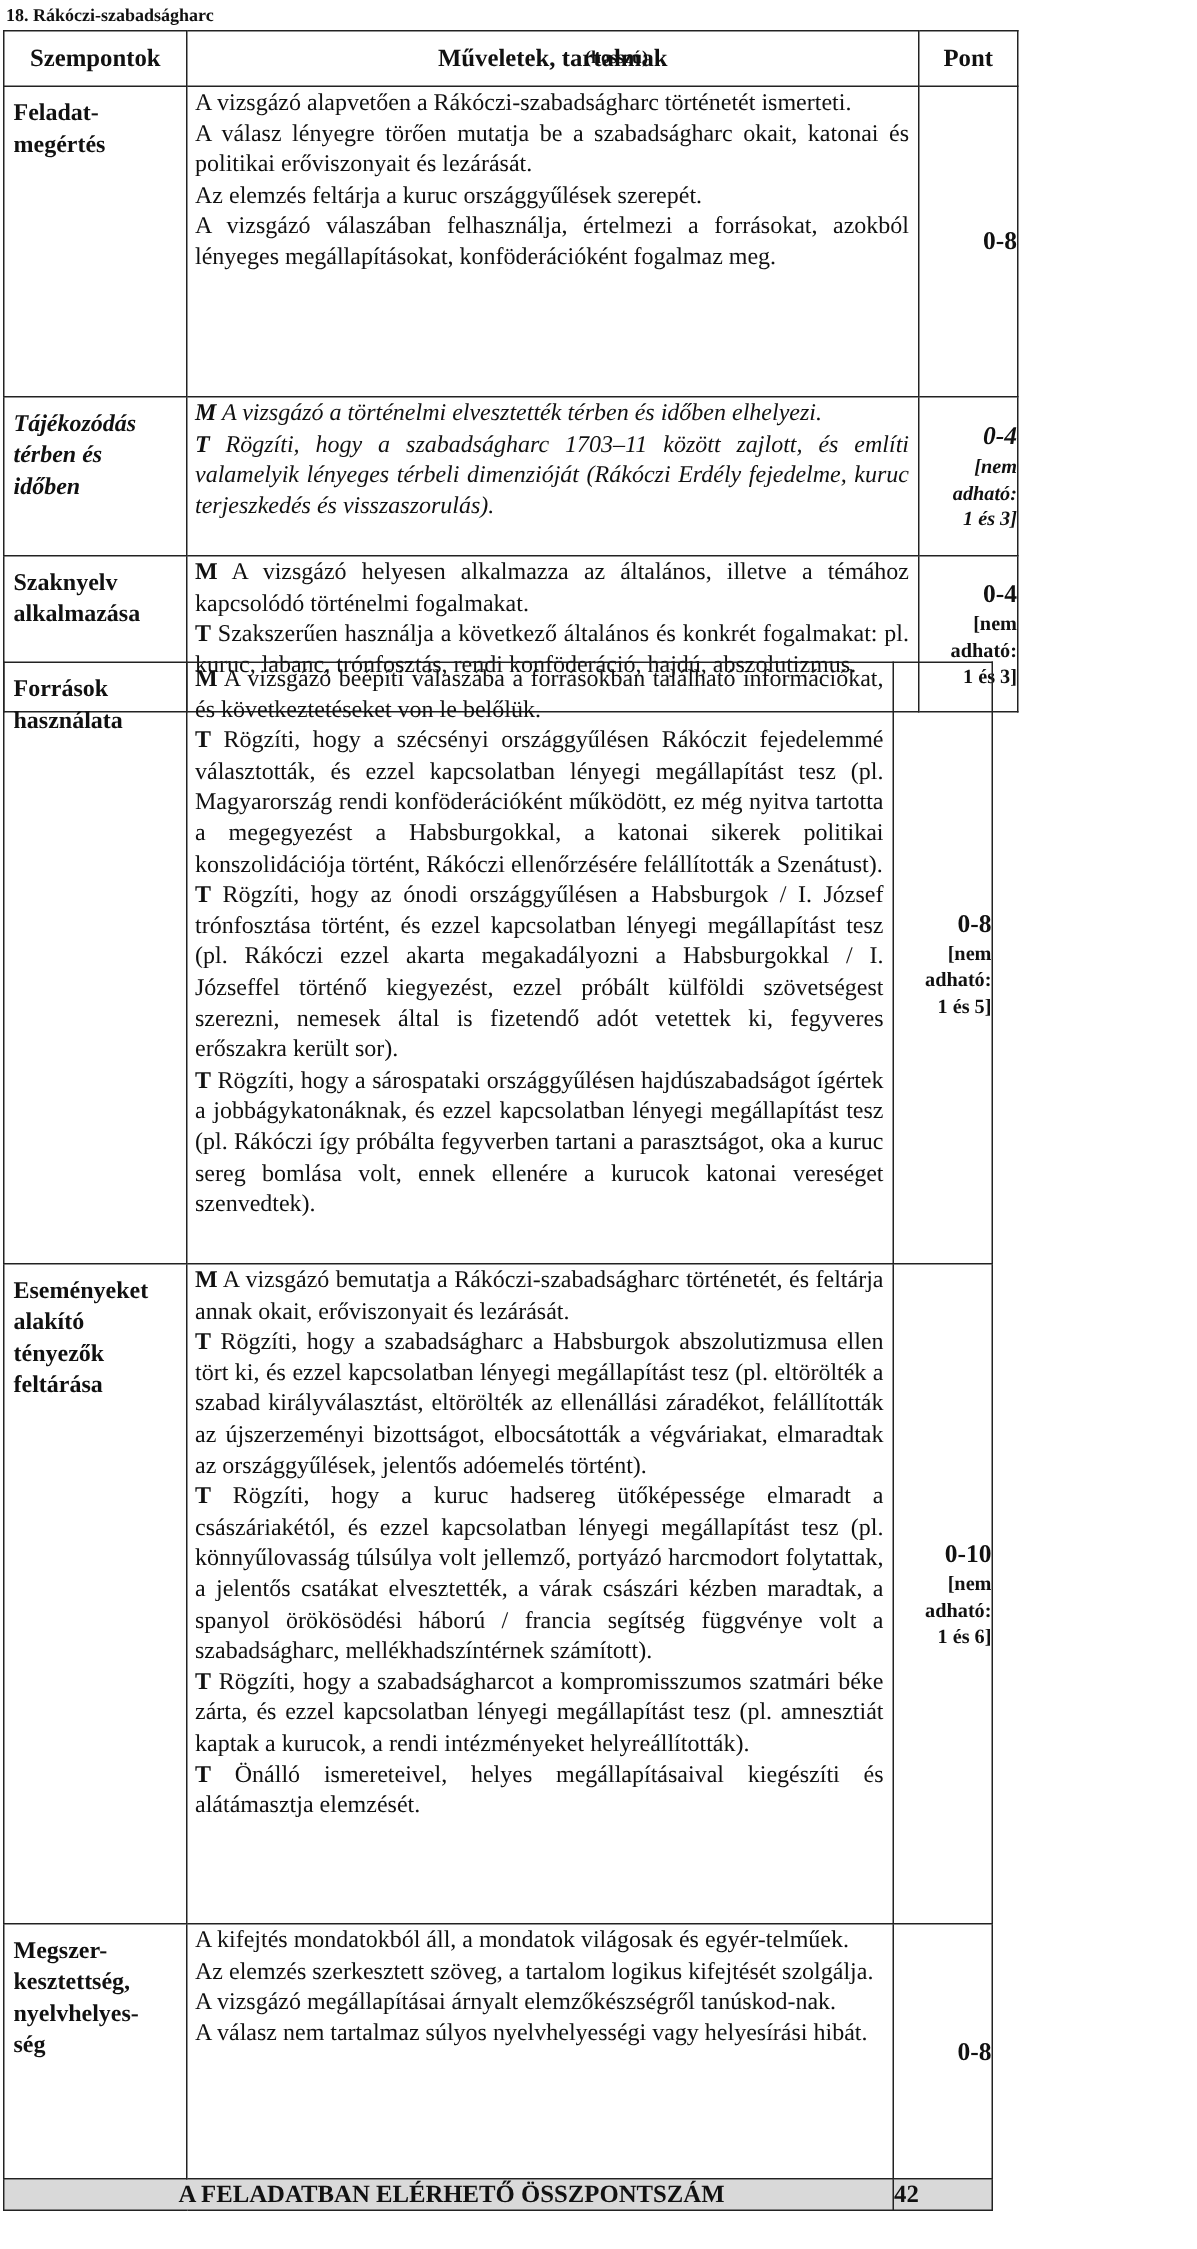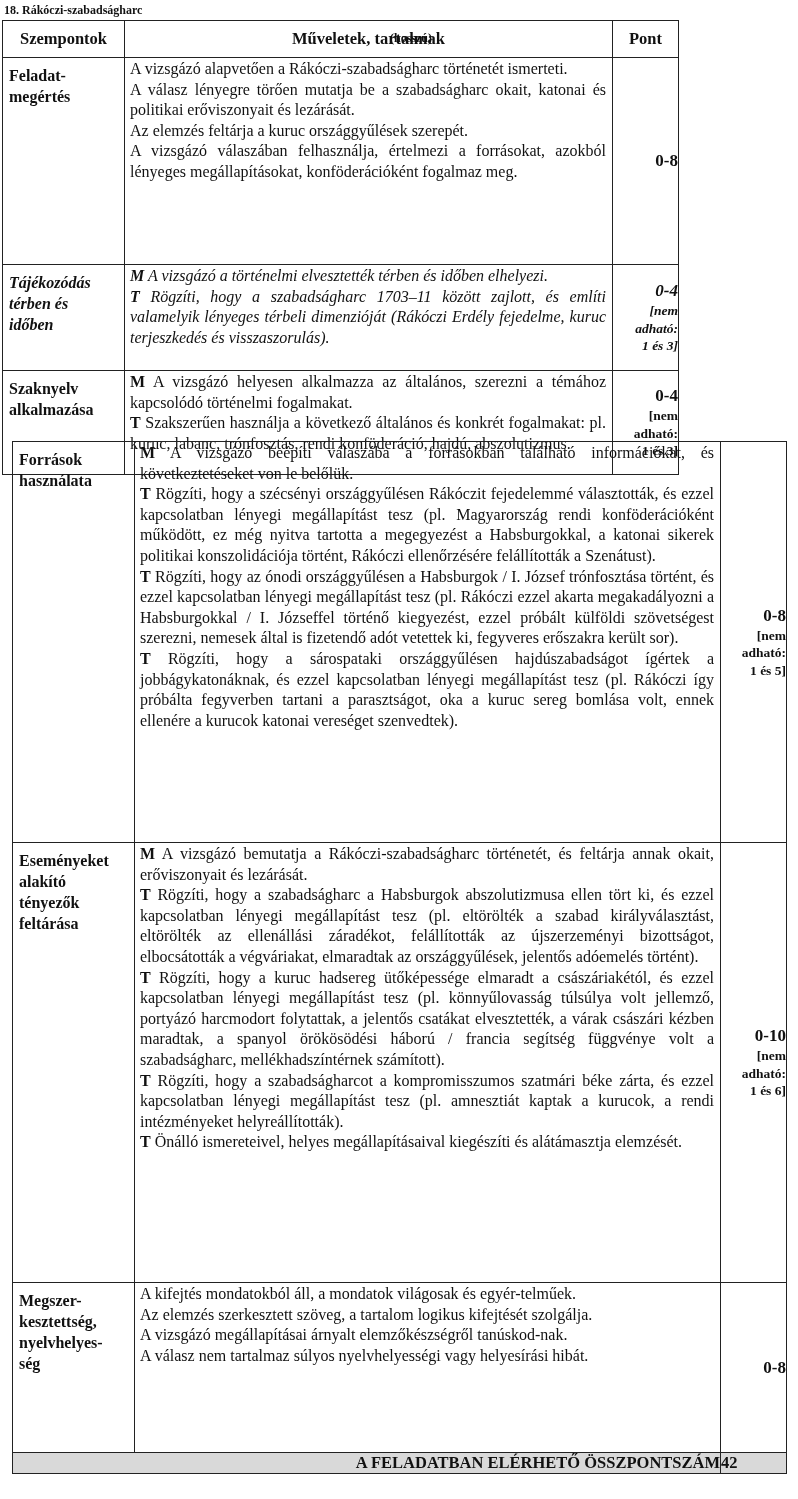--- a/index.html
+++ b/index.html
@@ -11,35 +11,35 @@
   .title-line {
     position: absolute; left: 4px; top: 0px; height: 20px;
     font-weight: bold; font-size: 12px; line-height: 20px; white-space: nowrap;
   }
   .title-line .sub { position: absolute; left: 386px; top: 0; margin-top: 28px; }
   table.rubric {
     position: absolute; border-collapse: collapse; table-layout: fixed;
     font-size: 16px; line-height: 20.6px;
   }
   #t1 { left: 2px; top: 20px; width: 677px; }
-  #t2 { left: 12px; top: 441px; width: 775px; }
+  #t2 { left: 2px; top: 441px; width: 660px; }
   .rubric td, .rubric th {
     border: 1.5px solid #222; vertical-align: top; padding: 0;
   }
   .rubric th { font-weight: bold; height: 36px; vertical-align: middle; font-size: 16.5px; }
   col.c1 { width: 122px; } col.c3 { width: 66px; }
   .crit { font-weight: bold; padding: 7px 4px 0 6px !important; text-align: left; line-height: 21px; }
   .desc { padding: 1px 6px 1px 5px !important; text-align: justify; }
   .desc p { margin: 0; }
   .desc b { font-weight: bold; }
   .pts { text-align: right; vertical-align: middle !important; font-weight: bold; }
   .pts .main { font-size: 17px; display: block; line-height: 22px; }
   .pts .note { font-size: 13.5px; display: block; line-height: 17.5px; }
   tr.total td { background: #d9d9d9; font-weight: bold; height: 20px; line-height: 20px; vertical-align: middle; font-size: 16.5px; }
-  tr.total td.lbl { padding-left: 4px !important; text-align: right; font-family: Liberation Serif, serif; }
+  tr.total td.lbl { padding-left: 4px !important; text-align: center; font-family: Liberation Serif, serif; }
   tr.total td.val { }
 </style>
 </head>
 <body>
 
 <div class="title-line">
   <span>18. Rákóczi-szabadságharc</span>
   <span class="sub">(hosszú)</span>
 </div>
 
@@ -78,21 +78,21 @@
         <td class="pts">
           <span class="main">0-4</span>
           <span class="note">[nem</span>
           <span class="note">adható:</span>
           <span class="note">1 és 3]</span>
         </td>
       </tr>
       <tr style="height: 104px;">
         <td class="crit"><span>Szaknyelv</span><br><span>alkalmazása</span></td>
         <td class="desc">
-          <p><b>M</b><span> A vizsgázó helyesen alkalmazza az általános, szerezni a témához kapcsolódó történelmi fogalmakat.</span></p>
+          <p><b>M</b><span> A vizsgázó helyesen alkalmazza az általános, illetve a témához kapcsolódó történelmi fogalmakat.</span></p>
           <p><b>T</b><span> Szakszerűen használja a következő általános és konkrét fogalmakat: pl. kuruc, labanc, trónfosztás, rendi konföderáció, hajdú, abszolutizmus.</span></p>
         </td>
         <td class="pts">
           <span class="main">0-4</span>
           <span class="note">[nem</span>
           <span class="note">adható:</span>
           <span class="note">1 és 3]</span>
         </td>
       </tr>
     </tbody>

